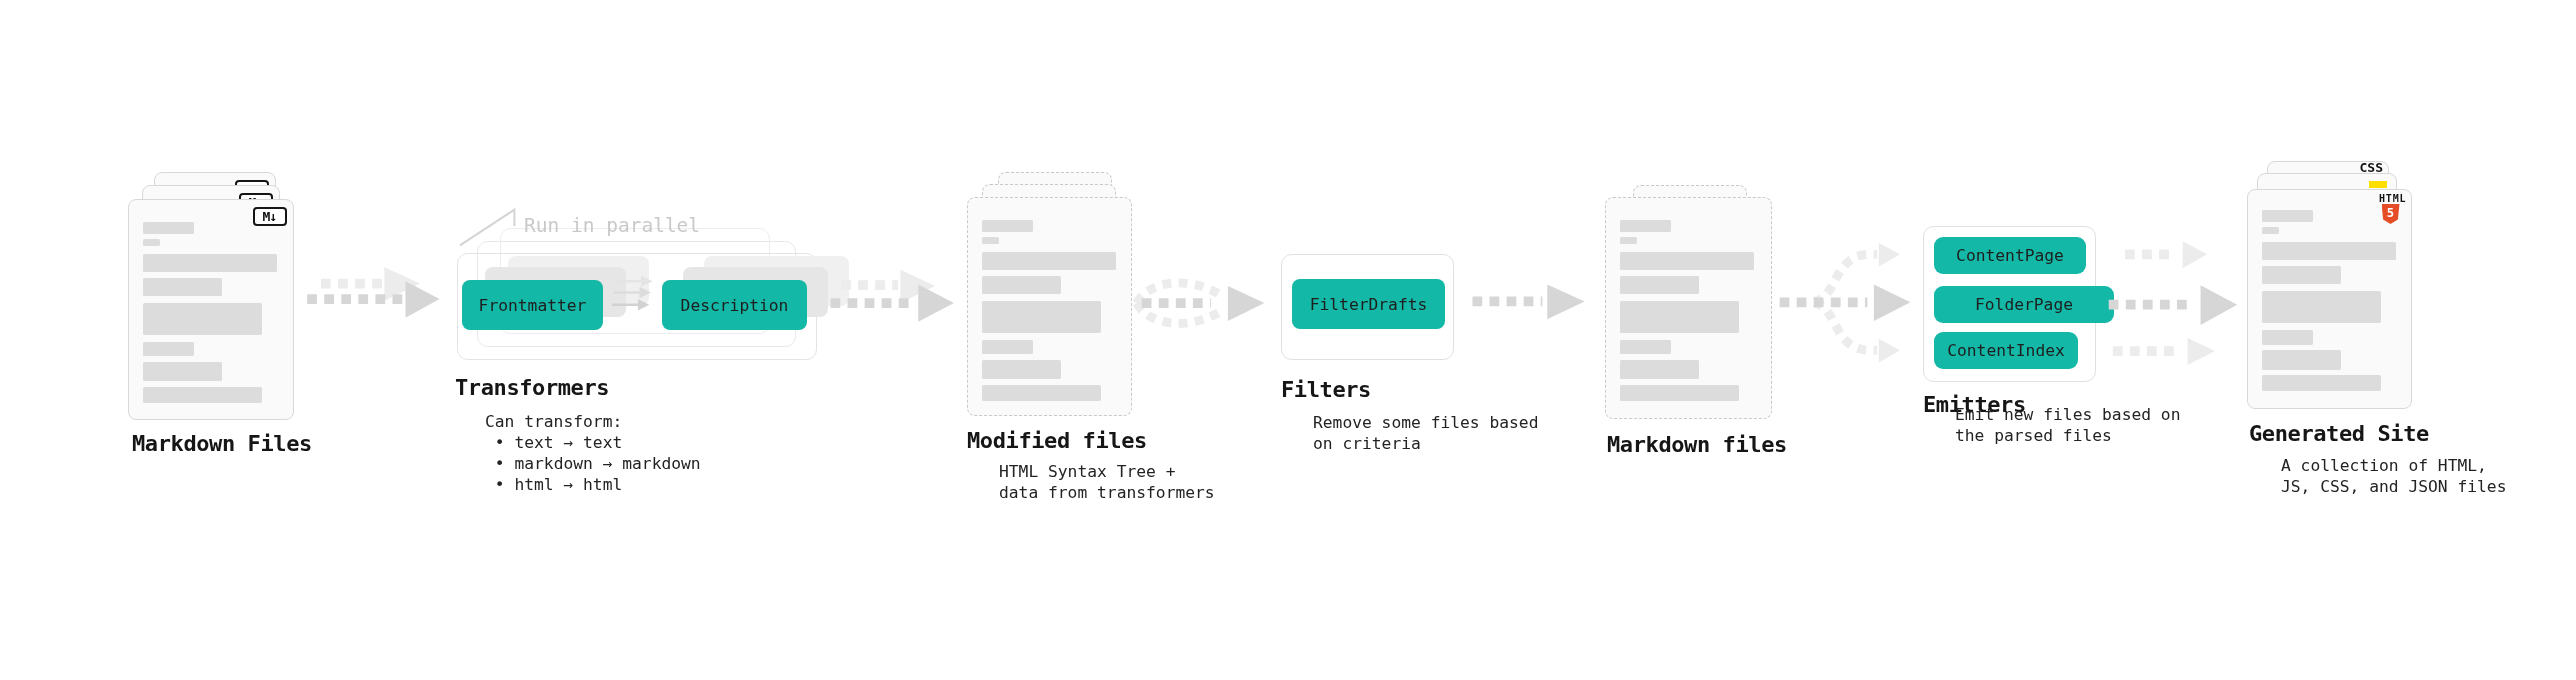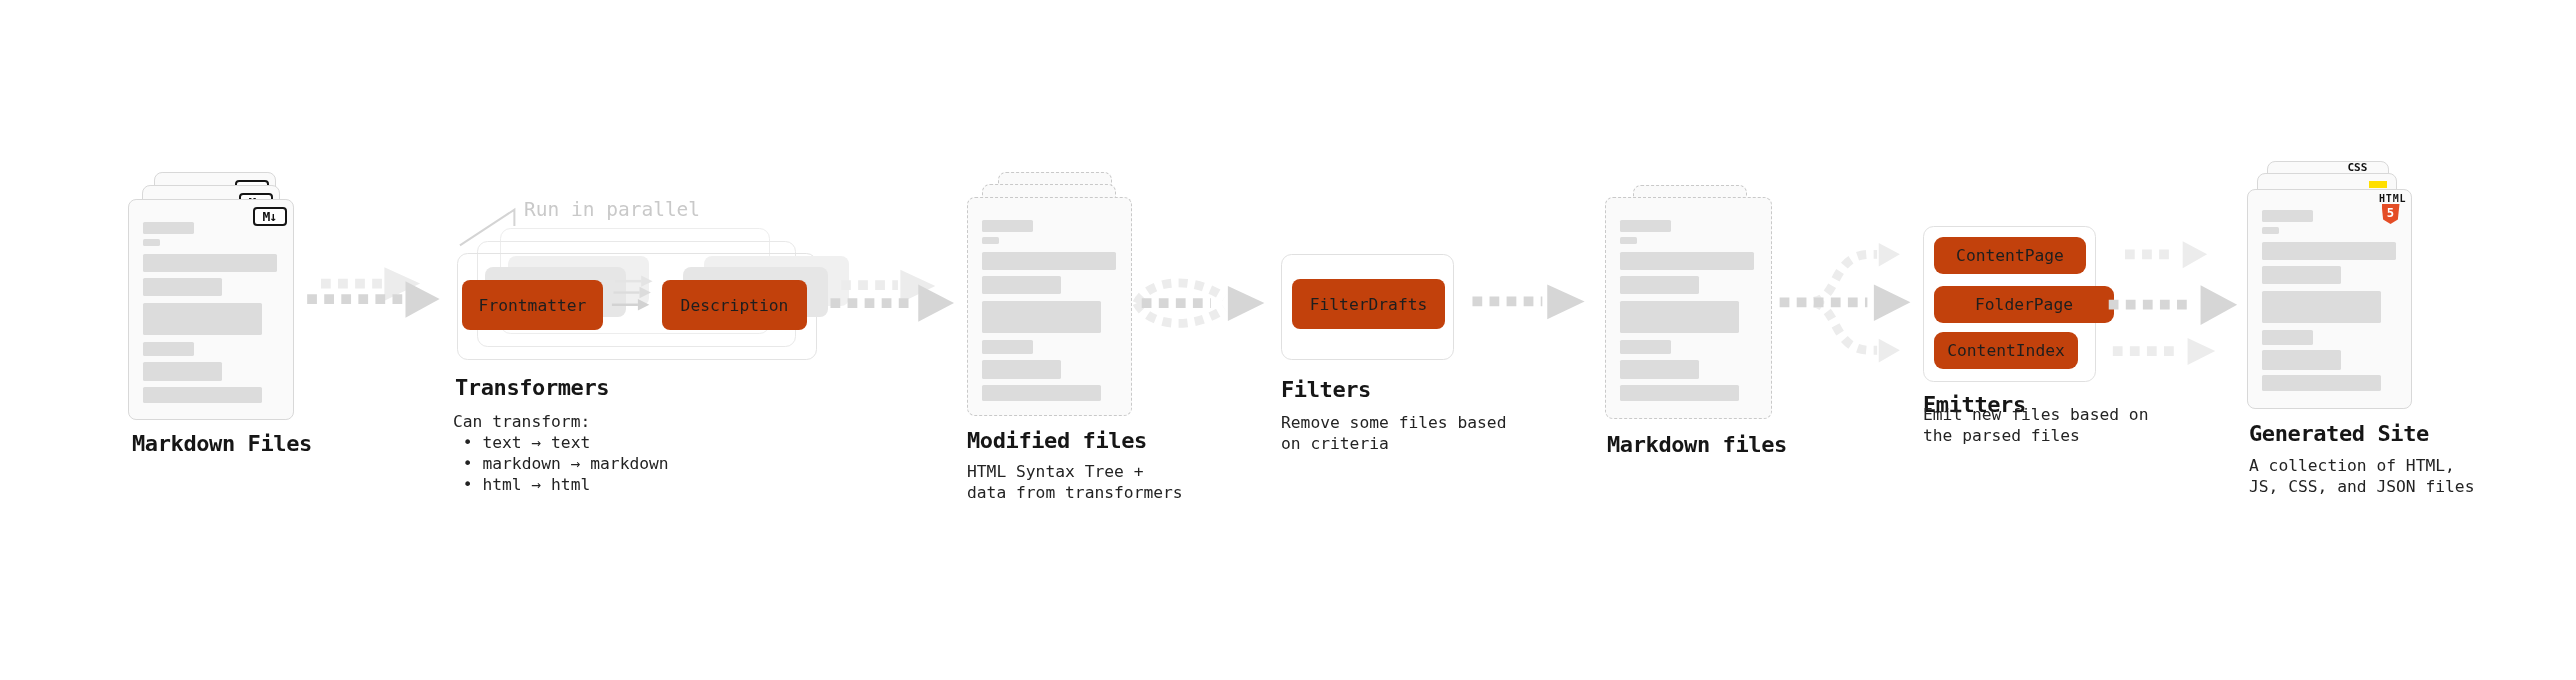--- a/index.html
+++ b/index.html
@@ -19,45 +19,45 @@
   .b6{width:51px;height:14.6px;margin-bottom:5.7px}
   .b7{width:79px;height:19.5px;margin-bottom:5.7px}
   .b8{width:119px;height:15.4px}
 
   
   .badge-md{position:absolute;top:6.5px;right:6.5px;width:34px;height:19.5px;background:#fff;
             border:2.4px solid #151515;border-radius:4.1px;color:#111;font-weight:bold;
             font-size:13px;line-height:15.4px;text-align:center;letter-spacing:-0.8px;box-sizing:border-box;}
 
   
-  .badge-css{position:absolute;top:3.3px;right:21px;width:19.5px;text-align:center;
-             font-size:11px;font-weight:bold;color:#111;line-height:6.5px;}
+  .badge-css{position:absolute;top:3.3px;right:9px;width:19.5px;text-align:center;
+             font-size:13px;font-weight:bold;color:#111;line-height:6.5px;}
   .badge-css .cssbar{display:block;height:3.3px;background:#2d63e8;margin-top:0.8px;border-radius:0.8px;}
   .badge-js{position:absolute;top:6.5px;right:9px;width:18px;height:7.3px;background:#ffdf00;}
   .html5{position:absolute;top:4.9px;right:9px;width:23px;text-align:center;}
   .html5 .word{font-size:10px;font-weight:bold;color:#111;letter-spacing:0.8px;line-height:8.1px;}
   .html5 .shield{width:18px;height:20.3px;margin:0.8px auto 0;background:#e44d26;color:#fff;
                  clip-path:polygon(0 0,100% 0,91% 78%,50% 100%,9% 78%);
                  font-size:12.2px;font-weight:bold;line-height:19.5px;text-align:center;}
 
   
   .obox{position:absolute;border:1.6px solid #e3e3e3;border-radius:10.6px;box-sizing:border-box;background:transparent;}
   .obox.solidbg{background:#ffffff;border-color:#e0e0e0;}
   .obox.l2{border-color:#e8e8e8;}
   .obox.l3{border-color:#ededed;}
 
   
-  .pill{position:absolute;background:#c2410c;border-radius:8.1px;display:flex;align-items:center;
+  .pill{position:absolute;background:#14b8a6;border-radius:8.1px;display:flex;align-items:center;
         justify-content:center;font-size:16.3px;color:#1e1e1e;box-sizing:border-box;}
   .pill.ghost1{background:#e6e6e6;}
   .pill.ghost2{background:#f0f0f0;}
 
   
   .title{position:absolute;font-size:22px;font-weight:bold;color:#161616;letter-spacing:-0.4px;white-space:nowrap;}
-  .desc{position:absolute;font-size:16.3px;line-height:21px;color:#232323;white-space:pre-wrap;}
+  .desc{position:absolute;font-size:16.3px;line-height:21px;color:#232323;white-space:pre-wrap;margin-left:32px;}
   .note{position:absolute;font-size:19.5px;color:#c9c9c9;white-space:nowrap;}
 
   .overlay{position:absolute;left:0;top:0;pointer-events:none;}
   .dash-d{stroke:#d6d6d6;stroke-width:12;stroke-dasharray:12 9;fill:none;}
   .dash-l{stroke:#ececec;stroke-width:12;stroke-dasharray:12 9;fill:none;}
   .dash-c{stroke:#ececec;stroke-width:11;stroke-dasharray:11 9;fill:none;}
   .head-d{fill:#d6d6d6;}
   .head-l{fill:#ececec;}
 </style>
 </head>
@@ -94,21 +94,21 @@
     <div class="obox" style="left:457px;top:253px;width:360px;height:107px"></div>
 
     <div class="pill ghost2" style="left:508px;top:256px;width:141px;height:50px"></div>
     <div class="pill ghost1" style="left:485px;top:267px;width:141px;height:50px"></div>
     <div class="pill" style="left:462px;top:280px;width:141px;height:50px">Frontmatter</div>
 
     <div class="pill ghost2" style="left:704px;top:256px;width:145px;height:50px"></div>
     <div class="pill ghost1" style="left:683px;top:267px;width:145px;height:50px"></div>
     <div class="pill" style="left:662px;top:280px;width:145px;height:50px">Description</div>
 
-    <div class="note" style="left:524px;top:198px">Run in parallel</div>
+    <div class="note" style="left:524px;top:214px">Run in parallel</div>
     <div class="title" style="left:455px;top:375px">Transformers</div>
     <div class="desc" style="left:453px;top:411px">Can transform:
  • text → text
  • markdown → markdown
  • html → html</div>
   </div>
 
   <div>
     <div class="card dashed" style="left:998px;top:172px;width:114px;height:228px"></div>
     <div class="card dashed" style="left:982px;top:184px;width:134px;height:228px"></div>

